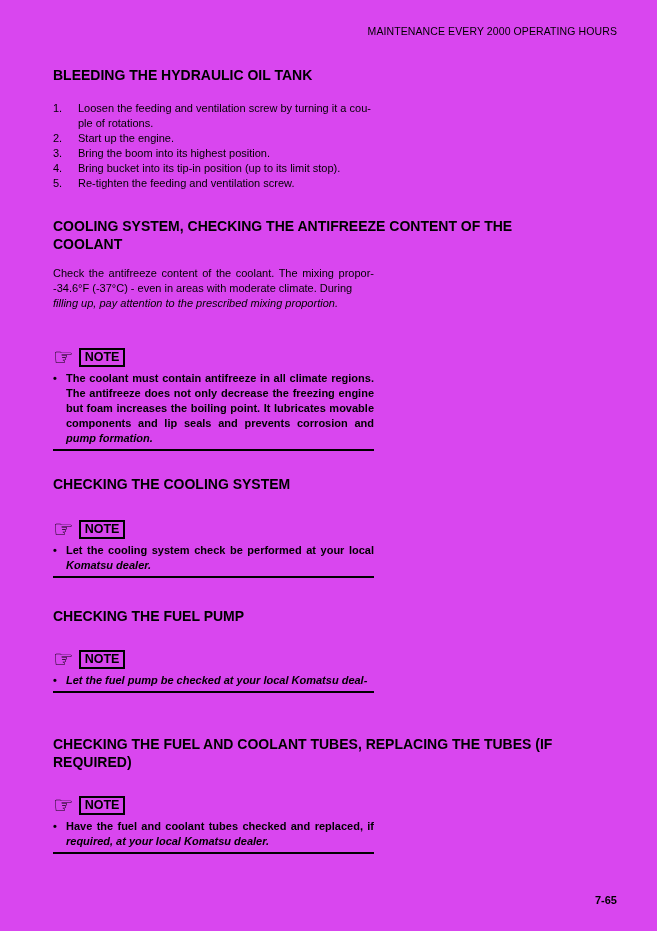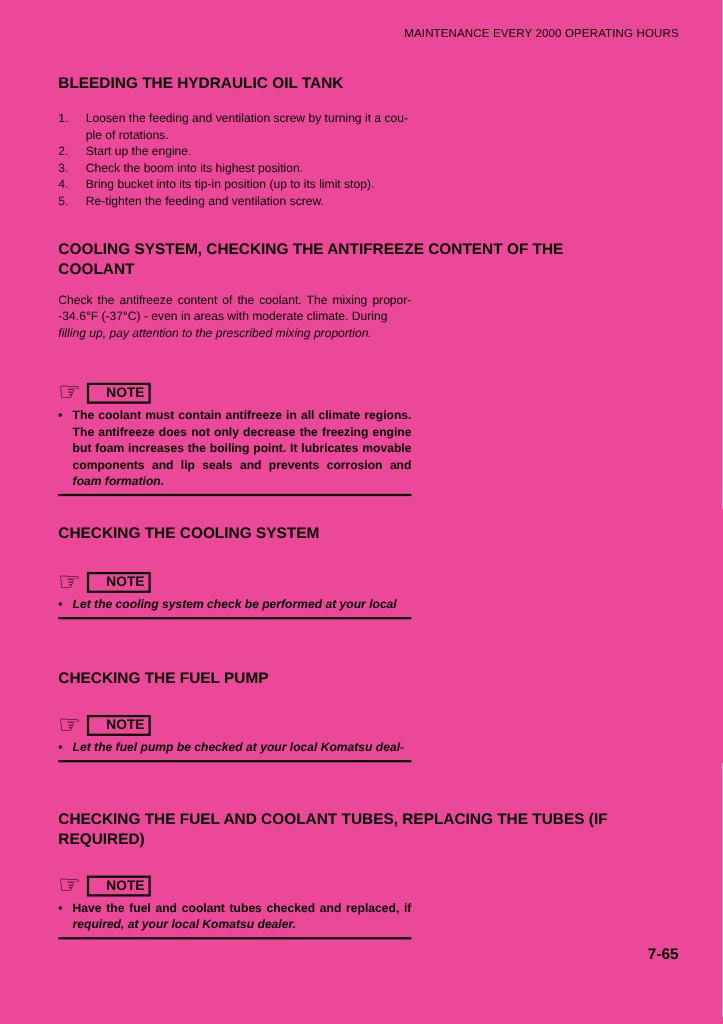--- a/index.html
+++ b/index.html
@@ -3,21 +3,21 @@
 <meta charset="utf-8">
 <style>
   * { margin: 0; padding: 0; box-sizing: border-box; }
   html, body { background: #ffffff; }
   body {
     width: 657px; height: 931px;
     font-family: "Liberation Sans", "DejaVu Sans", sans-serif;
     color: #000;
     position: relative;
   }
-  .page { position: relative; width: 657px; height: 931px; background: #ec4899; overflow: hidden; }
+  .page { position: relative; width: 657px; height: 931px; background: #d946ef; overflow: hidden; }
   .abs { position: absolute; left: 53px; }
 
   .running-header {
     top: 25px; width: 564px;
     text-align: right;
     font-size: 10.5px; line-height: 13px;
     letter-spacing: 0.1px;
   }
 
   .h {
@@ -46,36 +46,36 @@
   #note-2 { top: 518px; }
   #note-3 { top: 648px; }
   #note-4 { top: 794px; }
 
   .note-head { display: flex; align-items: center; gap: 5px; height: 22px; margin-bottom: 3px; }
   .manicule { font-family: "DejaVu Sans", sans-serif; font-size: 23px; line-height: 1; }
   .note-box {
     display: inline-block;
     border: 2px solid #000;
     font-weight: 700; font-size: 12.5px; line-height: 14px;
-    padding: 0 4px 1px 16px;
+    padding: 0 4px 1px 4px;
     letter-spacing: 0;
   }
   .note-bullet { display: flex; font-weight: 700; }
   .bullet-char { flex: none; width: 13px; }
   .bullet-text { flex: 1; }
   .note-rule { border-top: 2px solid #000; margin-top: 3px; width: 321px; }
 
   .justify .line { text-align: justify; text-align-last: justify; }
   .justify .line:last-child { text-align-last: left; font-style: italic; }
   .para .line:nth-child(2) { text-align-last: left; }
 
   .footer {
-    top: 860px; width: 564px;
+    top: 893px; width: 564px;
     text-align: right;
-    font-weight: 700; font-size: 14px; line-height: 14px;
+    font-weight: 700; font-size: 11px; line-height: 14px;
   }
 </style>
 </head>
 <body>
 
 <div class="page">
 
   <div class="abs running-header">MAINTENANCE EVERY 2000 OPERATING HOURS</div>
 
   <h1 class="abs h" id="h-bleeding">
@@ -92,21 +92,21 @@
     </div>
     <div class="step">
       <span class="step-num">2.</span>
       <div class="step-text">
           <div class="line">Start up the engine.</div>
         </div>
     </div>
     <div class="step">
       <span class="step-num">3.</span>
       <div class="step-text">
-          <div class="line">Check the boom into its highest position.</div>
+          <div class="line">Bring the boom into its highest position.</div>
         </div>
     </div>
     <div class="step">
       <span class="step-num">4.</span>
       <div class="step-text">
           <div class="line">Bring bucket into its tip-in position (up to its limit stop).</div>
         </div>
     </div>
     <div class="step">
       <span class="step-num">5.</span>
@@ -132,39 +132,40 @@
       <span class="manicule">☞</span>
       <span class="note-box">NOTE</span>
     </div>
     <div class="note-bullet body-text">
       <span class="bullet-char">•</span>
       <div class="bullet-text justify">
           <div class="line">The coolant must contain antifreeze in all climate regions.</div>
           <div class="line">The antifreeze does not only decrease the freezing engine</div>
           <div class="line">but foam increases the boiling point. It lubricates movable</div>
           <div class="line">components and lip seals and prevents corrosion and</div>
-          <div class="line">foam formation.</div>
+          <div class="line">pump formation.</div>
         </div>
     </div>
     <div class="note-rule"></div>
   </div>
 
   <h1 class="abs h" id="h-cooling-system">
       <div class="line">CHECKING THE COOLING SYSTEM</div>
     </h1>
 
   <div class="abs note" id="note-2">
     <div class="note-head">
       <span class="manicule">☞</span>
       <span class="note-box">NOTE</span>
     </div>
     <div class="note-bullet body-text">
       <span class="bullet-char">•</span>
       <div class="bullet-text justify">
           <div class="line">Let the cooling system check be performed at your local</div>
+          <div class="line">Komatsu dealer.</div>
         </div>
     </div>
     <div class="note-rule"></div>
   </div>
 
   <h1 class="abs h" id="h-fuel-pump">
       <div class="line">CHECKING THE FUEL PUMP</div>
     </h1>
 
   <div class="abs note" id="note-3">

